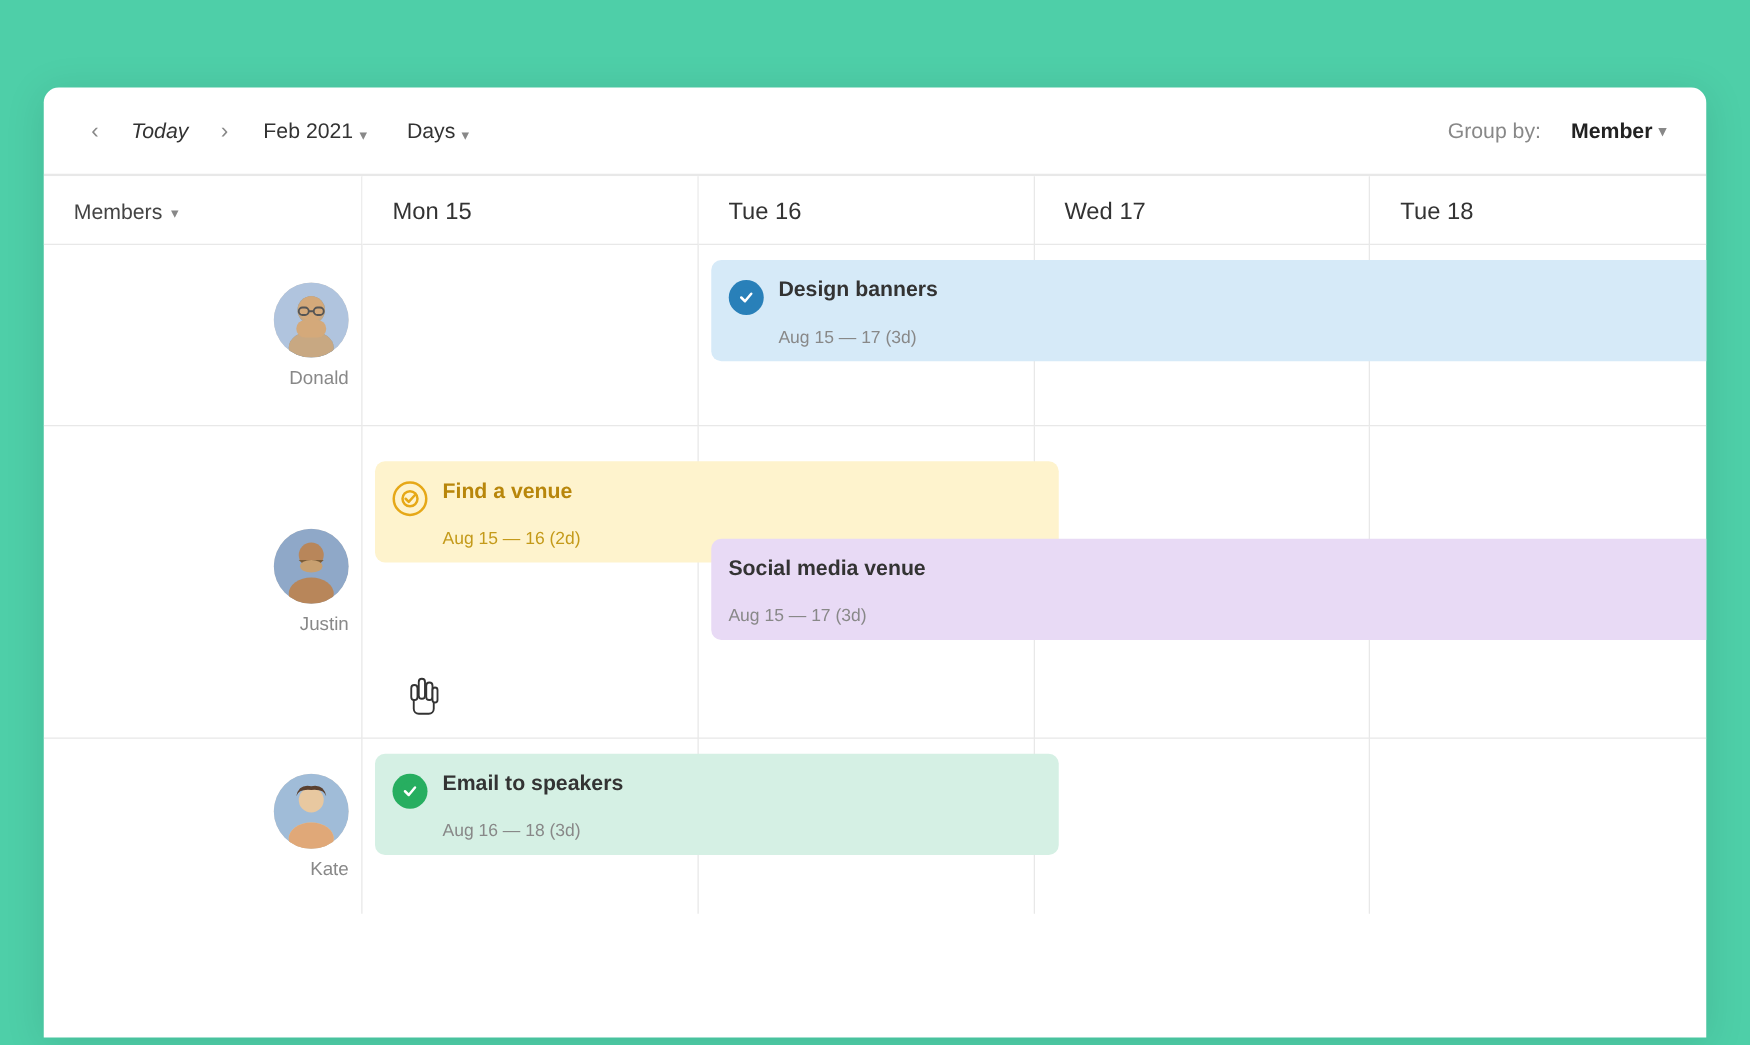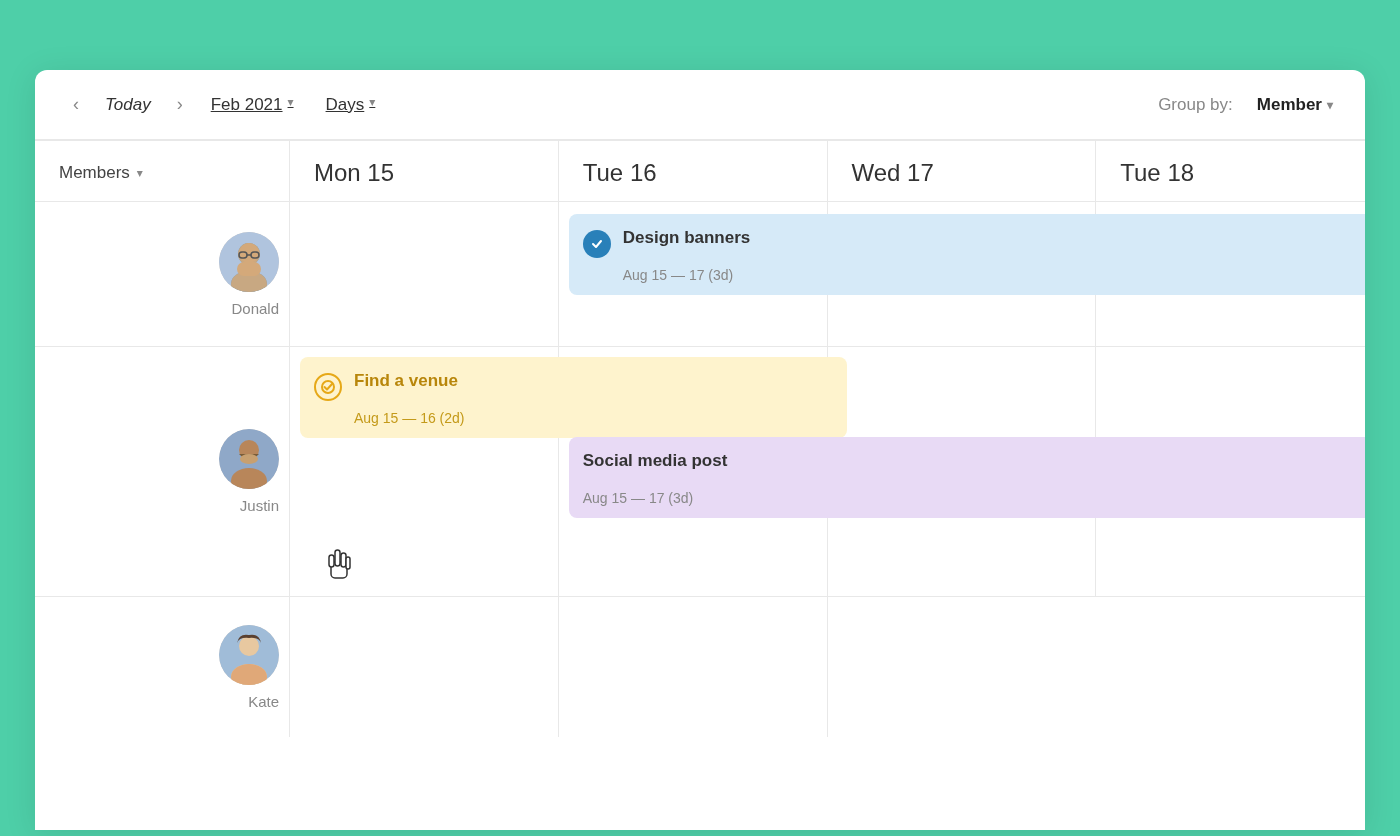--- a/index.html
+++ b/index.html
@@ -43,29 +43,28 @@
       cursor: pointer;
       font-size: 17px;
       color: #333;
       font-weight: 500;
       padding: 4px 8px;
       border-radius: 4px;
       font-style: italic;
     }
     .month-dropdown, .days-dropdown {
       display: flex;
-      align-items: flex-start;
+      align-items: flex-end;
       gap: 5px;
       cursor: pointer;
       font-size: 17px;
       color: #333;
       padding: 5px 10px;
       border-radius: 6px;
       font-weight: 400;
-      text-decoration: underline;
     }
     .dropdown-arrow {
       font-size: 12px;
       color: #888;
     }
     .toolbar-spacer { flex: 1; }
     .group-by {
       display: flex;
       align-items: center;
       gap: 24px;
@@ -80,21 +79,21 @@
       font-weight: 700;
       color: #222;
     }
     .calendar-grid {
       display: grid;
       grid-template-columns: 255px 1fr 1fr 1fr 1fr;
       border-top: 1px solid #e8e8e8;
     }
     .col-header {
       padding: 18px 24px 14px 24px;
-      font-size: 24px;
+      font-size: 19px;
       font-weight: 400;
       color: #333;
       border-bottom: 1px solid #e8e8e8;
       border-right: 1px solid #e8e8e8;
       background: #fff;
     }
     .col-header.members-header {
       display: flex;
       align-items: center;
       gap: 7px;
@@ -273,21 +272,21 @@
           <path d="M20,25 Q30,35 40,25" fill="#7a5c38"></path>
 
           <ellipse cx="30" cy="30" rx="9" ry="5" fill="#c8a070"></ellipse>
         </svg>
       </div>
       <span class="member-name">Justin</span>
     </div>
 
     <div class="row-cell" style="position:relative; overflow:visible; min-height:250px; padding-bottom: 0;">
 
-      <div style="position:absolute; top:10px; left:10px; right:-289px; z-index:2;">
+      <div style="position:absolute; top:28px; left:10px; right:-289px; z-index:2;">
         <div class="event-card yellow" style="display:flex; align-items:flex-start; gap:12px; padding:14px 16px 12px 14px;">
           <div class="event-icon yellow-icon">
             <svg width="16" height="16" viewBox="0 0 16 16">
                 <circle cx="8" cy="8" r="6" fill="none" stroke="#e6a817" stroke-width="2"></circle>
                 <polyline points="4.5,8 7,10.5 12,5" fill="none" stroke="#e6a817" stroke-width="2" stroke-linecap="round" stroke-linejoin="round"></polyline>
               </svg>
           </div>
           <div>
             <div class="event-title yellow">Find a venue</div>
             <div class="event-date yellow">Aug 15 — 16 (2d)</div>
@@ -312,21 +311,21 @@
           </g>
         </svg>
       </div>
     </div>
 
     <div class="row-cell" style="position:relative; overflow:visible; min-height:250px;">
 
       <div style="position:absolute; top:90px; left:10px; right:-596px; z-index:2;">
         <div class="event-card purple" style="display:flex; align-items:flex-start; gap:12px; padding:14px 16px 12px 14px;">
           <div>
-            <div class="event-title">Social media post</div>
+            <div class="event-title">Social media venue</div>
             <div class="event-date">Aug 15 — 17 (3d)</div>
           </div>
         </div>
       </div>
     </div>
     <div class="row-cell" style="min-height:250px;"></div>
     <div class="row-cell" style="border-right:none; min-height:250px;"></div>
 
     <div class="row-cell member-cell" style="border-bottom:none; min-height:140px;margin-left:32px;">
       <div class="member-avatar">
@@ -336,17 +335,34 @@
           <ellipse cx="30" cy="52" rx="18" ry="13" fill="#e8c8a0"></ellipse>
 
           <path d="M18,18 Q20,8 30,10 Q40,8 42,18 Q40,12 30,13 Q20,12 18,18Z" fill="#5a4030"></path>
 
           <ellipse cx="30" cy="52" rx="18" ry="13" fill="#e0a878"></ellipse>
         </svg>
       </div>
       <span class="member-name">Kate</span>
     </div>
 
+    <div class="row-cell" style="position:relative; overflow:visible; min-height:140px; border-bottom:none;">
+
+      <div style="position:absolute; top:12px; left:10px; right:-289px; z-index:2;">
+        <div class="event-card green" style="display:flex; align-items:flex-start; gap:12px; padding:14px 16px 12px 14px;">
+          <div class="event-icon green-icon">
+            <svg width="16" height="16" viewBox="0 0 16 16">
+                <circle cx="8" cy="8" r="8" fill="#27ae60"></circle>
+                <polyline points="4,8 7,11 12,5" fill="none" stroke="white" stroke-width="2" stroke-linecap="round" stroke-linejoin="round"></polyline>
+              </svg>
+          </div>
+          <div>
+            <div class="event-title">Email to speakers</div>
+            <div class="event-date">Aug 16 — 18 (3d)</div>
+          </div>
+        </div>
+      </div>
+    </div>
     <div class="row-cell" style="min-height:140px; border-bottom:none;"></div>
     <div class="row-cell" style="min-height:140px; border-bottom:none;"></div>
     <div class="row-cell" style="border-right:none; min-height:140px; border-bottom:none;"></div>
   </div>
 </div>
 
 </body></html>

